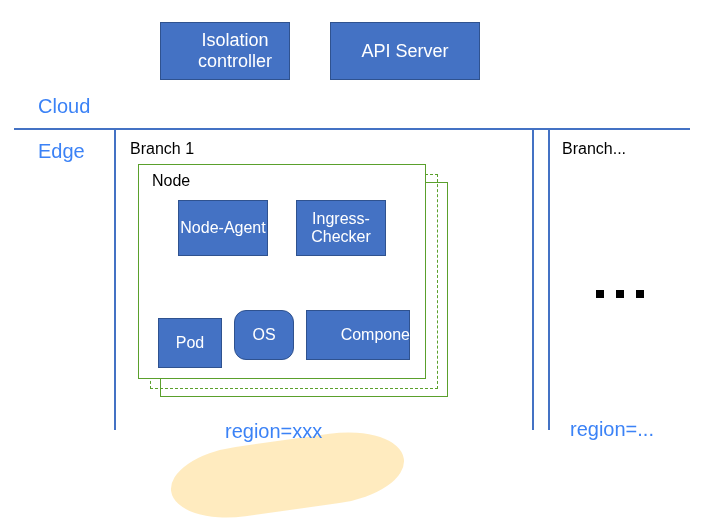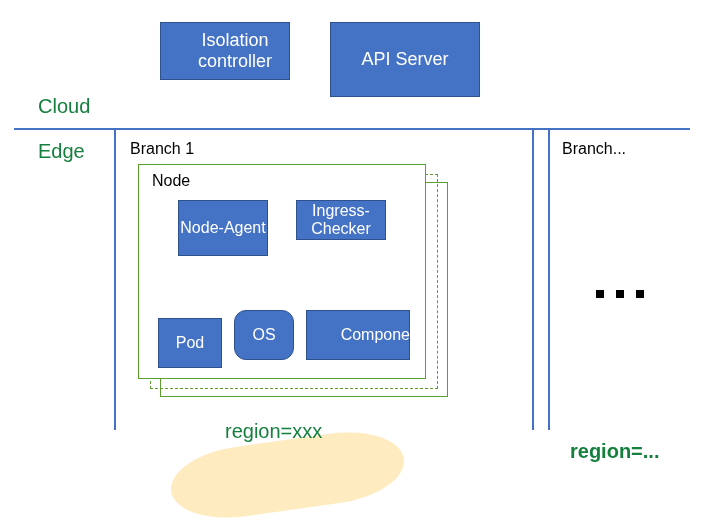--- a/index.html
+++ b/index.html
@@ -26,21 +26,21 @@
     align-items: center;
     justify-content: center;
     text-align: center;
     font-size: 18px;
     line-height: 1.15;
     box-sizing: border-box;
   }
   .label {
     position: absolute;
     font-size: 20px;
-    color: #15803d;
+    color: #3b82f6;
   }
   .small-label {
     position: absolute;
     font-size: 16px;
     color: #000000;
   }
   .hline {
     position: absolute;
     height: 0;
     border-top: 2px solid #4472c4;
@@ -80,21 +80,21 @@
 </head>
 <body>
 
 <div class="stage">
 
   <div class="highlight" style="left:170px; top:440px; width:235px; height:70px;"></div>
 
   <div class="blue-box" style="left:160px; top:22px; width:130px; height:58px;padding-left:20px;">
     <span>Isolation controller</span>
   </div>
-  <div class="blue-box" style="left:330px; top:22px; width:150px; height:75px;">
+  <div class="blue-box" style="left:330px; top:22px; width:150px; height:58px;">
     <span>API Server</span>
   </div>
 
   <div class="label" style="left:38px; top:95px;">Cloud</div>
 
   <div class="hline" style="left:14px; top:128px; width:676px;"></div>
 
   <div class="label" style="left:38px; top:140px;">Edge</div>
 
   <div class="vline" style="left:114px; top:128px; height:302px;"></div>
@@ -104,21 +104,21 @@
 
   <div class="green-box" style="left:160px; top:182px; width:288px; height:215px;"></div>
   <div class="green-dashed" style="left:150px; top:174px; width:288px; height:215px;"></div>
   <div class="green-box" style="left:138px; top:164px; width:288px; height:215px;"></div>
 
   <div class="small-label" style="left:152px; top:172px;">Node</div>
 
   <div class="blue-box" style="left:178px; top:200px; width:90px; height:56px; font-size:16px;">
     <span>Node-Agent</span>
   </div>
-  <div class="blue-box" style="left:296px; top:200px; width:90px; height:40px; font-size:16px;">
+  <div class="blue-box" style="left:296px; top:200px; width:90px; height:56px; font-size:16px;">
     <span>Ingress-Checker</span>
   </div>
   <div class="blue-box" style="left:158px; top:310px; width:64px; height:50px; font-size:16px;margin-top:8px;">
     <span>Pod</span>
   </div>
   <div class="blue-box" style="left:234px; top:310px; width:60px; height:50px; font-size:16px;border-radius:12px;">
     <span>OS</span>
   </div>
   <div class="blue-box" style="left:306px; top:310px; width:104px; height:50px; font-size:16px;padding-left:48px;">
     <span>Component</span>
@@ -129,15 +129,15 @@
   <div class="vline" style="left:548px; top:128px; height:302px;"></div>
 
   <div class="small-label" style="left:562px; top:140px;">Branch...</div>
 
   <div class="ellipsis" style="left:590px; top:290px;">
     <span class="ellipsis-dot"></span>
     <span class="ellipsis-dot"></span>
     <span class="ellipsis-dot"></span>
   </div>
 
-  <div class="label" style="left:570px; top:440px;font-weight:bold;">region=...</div>
+  <div class="label" style="left:570px; top:418px;">region=...</div>
 
 </div>
 
 </body></html>

